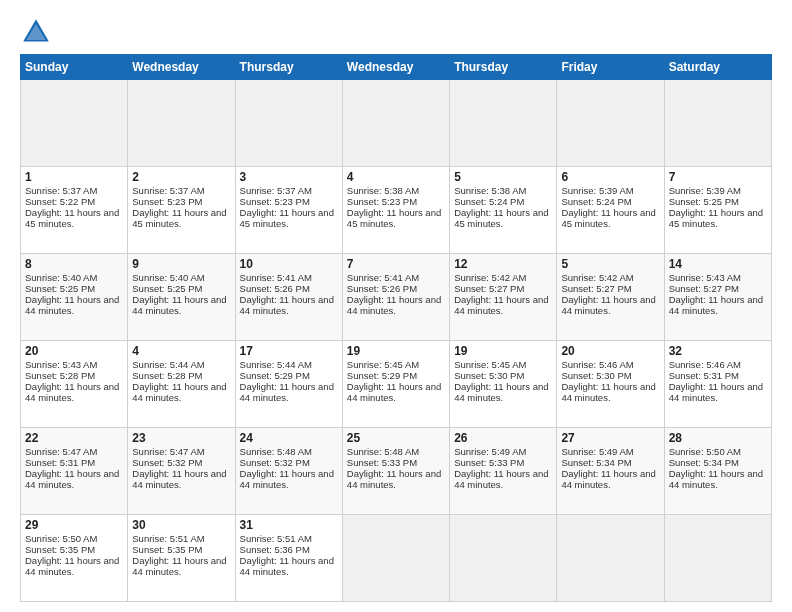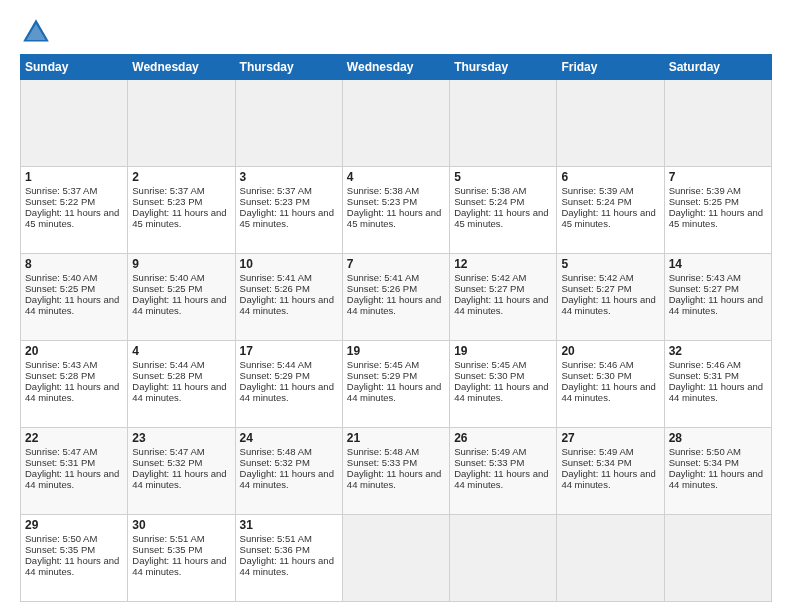--- a/index.html
+++ b/index.html
@@ -168,21 +168,21 @@
           <td><span class="day-number">17</span><span>Sunrise: 5:44 AM</span><br><span>Sunset: 5:29 PM</span><br><span>Daylight: 11 hours and 44 minutes.</span></td>
           <td><span class="day-number">19</span><span>Sunrise: 5:45 AM</span><br><span>Sunset: 5:29 PM</span><br><span>Daylight: 11 hours and 44 minutes.</span></td>
           <td><span class="day-number">19</span><span>Sunrise: 5:45 AM</span><br><span>Sunset: 5:30 PM</span><br><span>Daylight: 11 hours and 44 minutes.</span></td>
           <td><span class="day-number">20</span><span>Sunrise: 5:46 AM</span><br><span>Sunset: 5:30 PM</span><br><span>Daylight: 11 hours and 44 minutes.</span></td>
           <td><span class="day-number">32</span><span>Sunrise: 5:46 AM</span><br><span>Sunset: 5:31 PM</span><br><span>Daylight: 11 hours and 44 minutes.</span></td>
         </tr>
         <tr>
           <td><span class="day-number">22</span><span>Sunrise: 5:47 AM</span><br><span>Sunset: 5:31 PM</span><br><span>Daylight: 11 hours and 44 minutes.</span></td>
           <td><span class="day-number">23</span><span>Sunrise: 5:47 AM</span><br><span>Sunset: 5:32 PM</span><br><span>Daylight: 11 hours and 44 minutes.</span></td>
           <td><span class="day-number">24</span><span>Sunrise: 5:48 AM</span><br><span>Sunset: 5:32 PM</span><br><span>Daylight: 11 hours and 44 minutes.</span></td>
-          <td><span class="day-number">21</span><span>Sunrise: 5:48 AM</span><br><span>Sunset: 5:33 PM</span><br><span>Daylight: 11 hours and 44 minutes.</span></td>
+          <td><span class="day-number">25</span><span>Sunrise: 5:48 AM</span><br><span>Sunset: 5:33 PM</span><br><span>Daylight: 11 hours and 44 minutes.</span></td>
           <td><span class="day-number">26</span><span>Sunrise: 5:49 AM</span><br><span>Sunset: 5:33 PM</span><br><span>Daylight: 11 hours and 44 minutes.</span></td>
           <td><span class="day-number">27</span><span>Sunrise: 5:49 AM</span><br><span>Sunset: 5:34 PM</span><br><span>Daylight: 11 hours and 44 minutes.</span></td>
           <td><span class="day-number">28</span><span>Sunrise: 5:50 AM</span><br><span>Sunset: 5:34 PM</span><br><span>Daylight: 11 hours and 44 minutes.</span></td>
         </tr>
         <tr>
           <td><span class="day-number">29</span><span>Sunrise: 5:50 AM</span><br><span>Sunset: 5:35 PM</span><br><span>Daylight: 11 hours and 44 minutes.</span></td>
           <td><span class="day-number">30</span><span>Sunrise: 5:51 AM</span><br><span>Sunset: 5:35 PM</span><br><span>Daylight: 11 hours and 44 minutes.</span></td>
           <td><span class="day-number">31</span><span>Sunrise: 5:51 AM</span><br><span>Sunset: 5:36 PM</span><br><span>Daylight: 11 hours and 44 minutes.</span></td>
           <td class="day-cell-empty"></td>
           <td class="day-cell-empty"></td>

